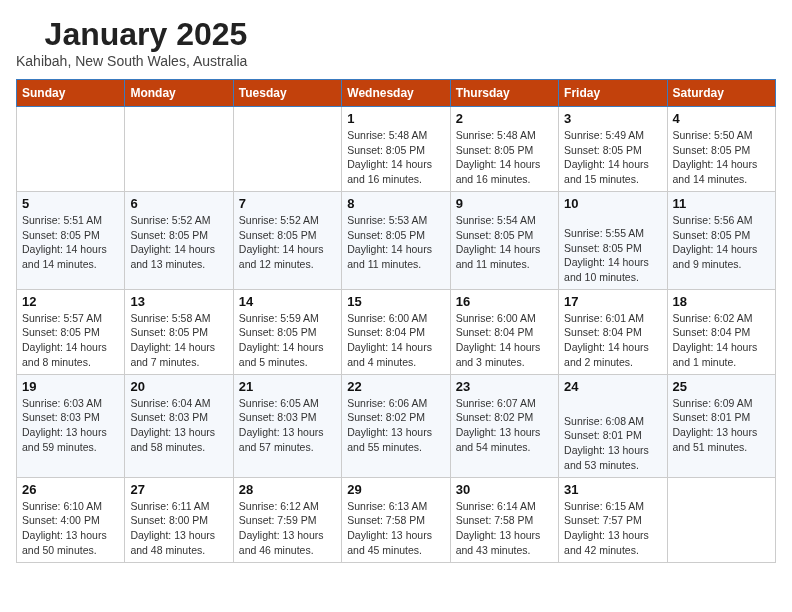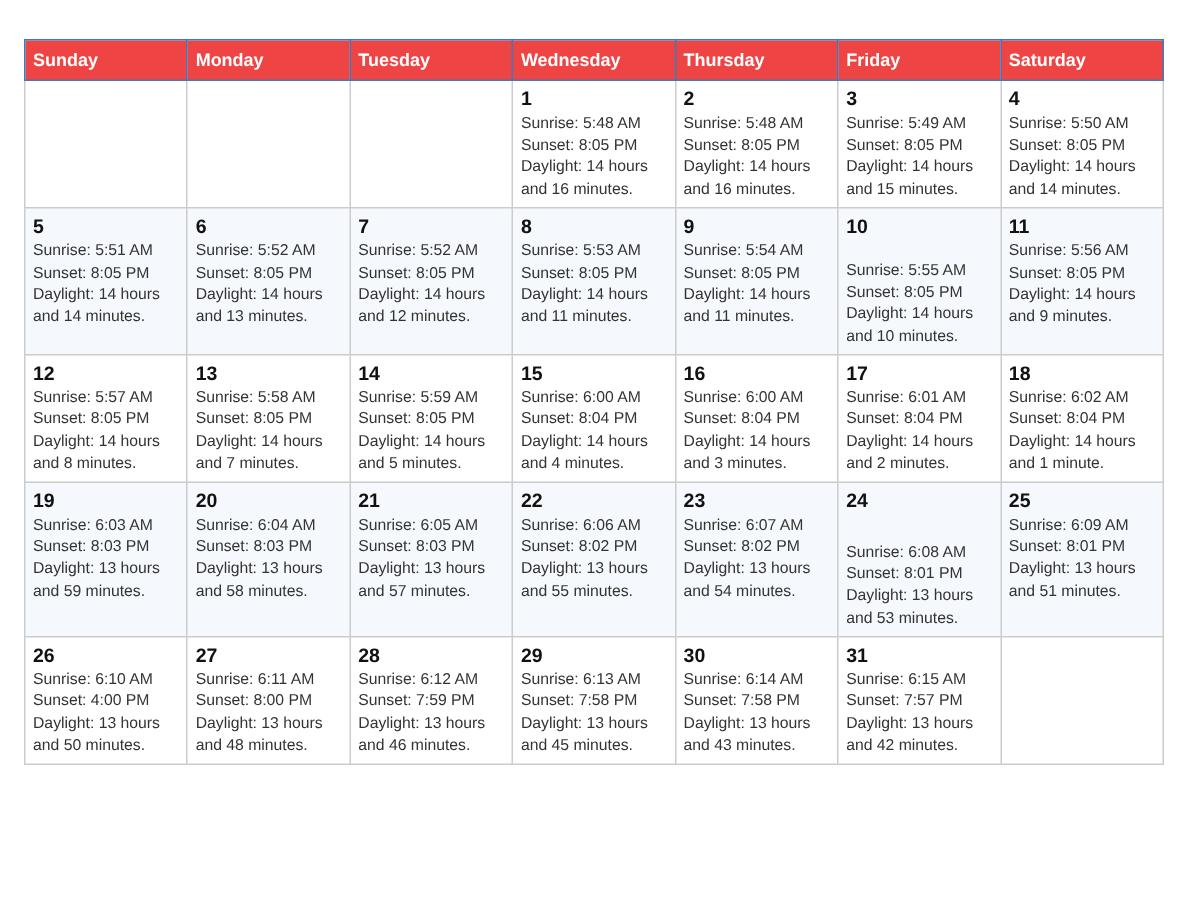--- a/index.html
+++ b/index.html
@@ -48,21 +48,21 @@
     .location-title {
       font-size: 14px;
       color: #444;
     }
     .calendar-table {
       width: 100%;
       border-collapse: collapse;
       font-size: 11px;
     }
     .calendar-table th {
-      background: #ef4444;
+      background: #c2410c;
       color: #fff;
       text-align: left;
       padding: 6px 5px;
       font-size: 12px;
       border: 1px solid #3a7abf;
     }
     .calendar-table td {
       border: 1px solid #ccc;
       vertical-align: top;
       padding: 4px 5px;
@@ -86,20 +86,22 @@
     }
     .empty-cell {
       background: #f9f9f9;
     }
   </style>
 </head>
 <body>
 
 <div class="header-area">
   <div class="title-area">
+    <div class="month-title">January 2025</div>
+    <div class="location-title">Kahibah, New South Wales, Australia</div>
   </div>
 </div>
 
 <table class="calendar-table">
   <thead>
     <tr>
     <th>Sunday</th>
         <th>Monday</th>
         <th>Tuesday</th>
         <th>Wednesday</th>

